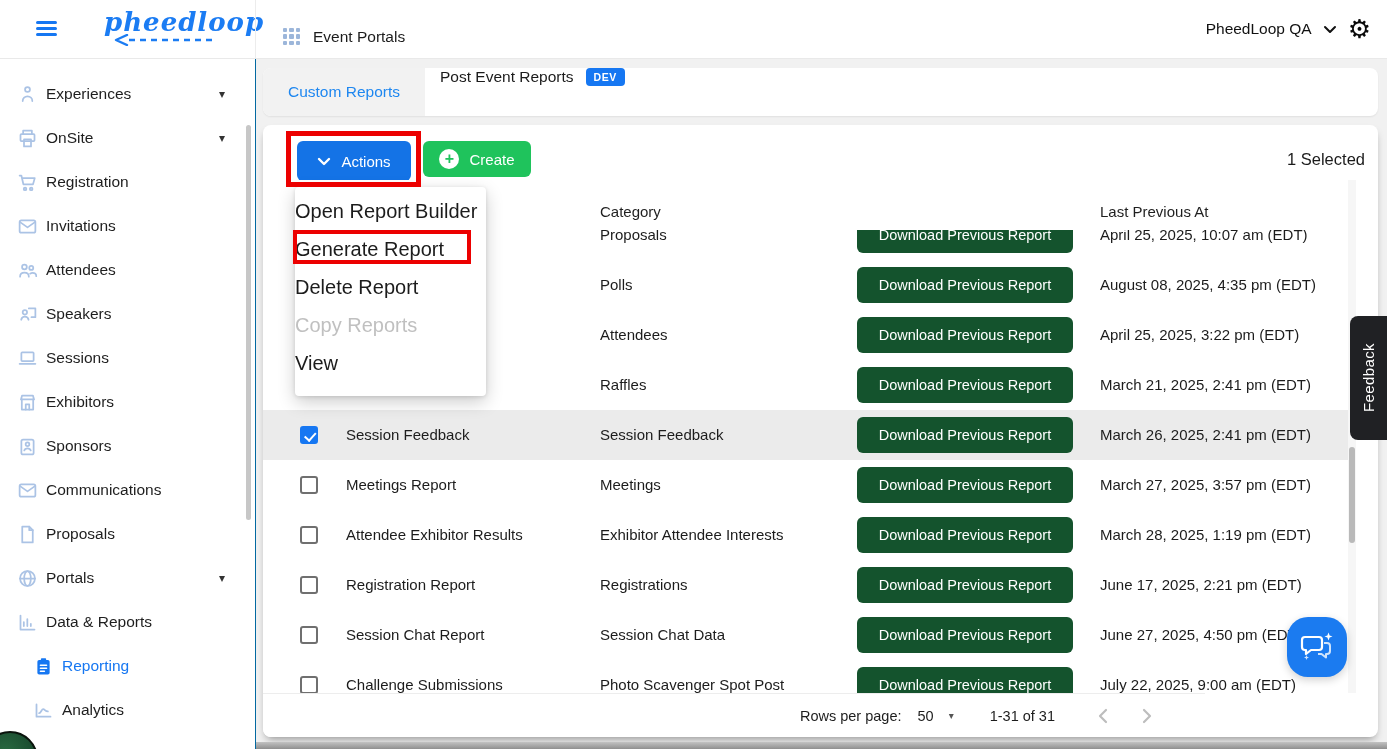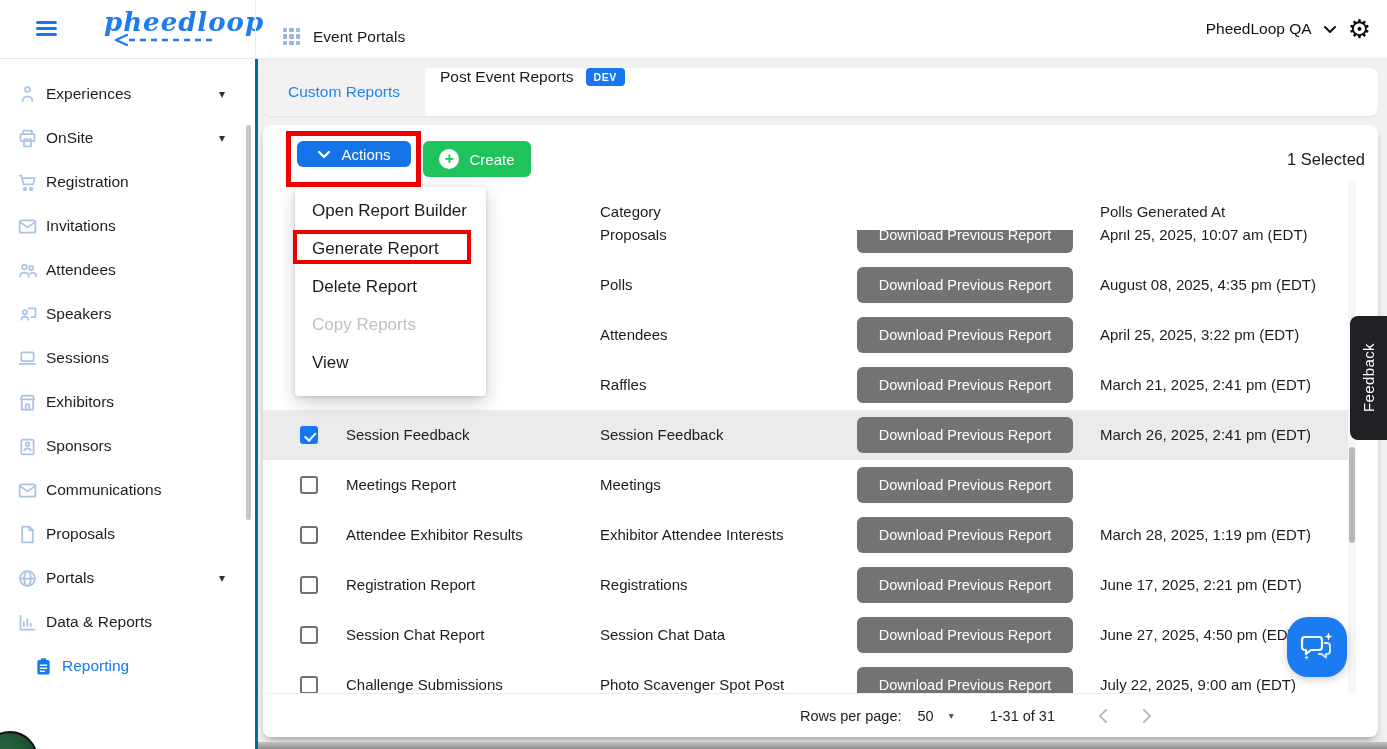--- a/index.html
+++ b/index.html
@@ -15,74 +15,74 @@
   .logo-arrow{display:block;margin-left:6px;margin-top:-3px;}
   .top-divider{left:255px;top:0;width:0;height:58px;border-left:1px solid #ececec;}
   .apptitle{left:283px;top:0;height:73px;display:flex;align-items:center;gap:13px;}
   .grid9{width:17px;height:17px;display:grid;grid-template-columns:repeat(3,1fr);grid-template-rows:repeat(3,1fr);gap:2px;}
   .grid9 i{background:#9cb6da;border-radius:1px;}
   .apptitle .t{font-size:15.5px;color:#1c1c1c;}
   .account{right:16px;top:0;height:58px;display:flex;align-items:center;gap:11px;}
   .account .t{font-size:15.5px;color:#111;}
   .gear{font-family:"DejaVu Sans",sans-serif;font-size:26px;color:#0a0a0a;line-height:58px;cursor:pointer;}
   
-  .sidebar{left:0;top:58px;width:255px;height:691px;background:#fff;border-right:3px solid #0369a1;z-index:40;}
+  .sidebar{left:0;top:58px;width:255px;height:691px;background:#fff;border-right:1px solid #0369a1;z-index:40;}
   .side-list{padding-top:14px;}
   .side-item{height:44px;display:flex;align-items:center;padding-left:15px;position:relative;cursor:pointer;}
   .side-item .icon{width:24px;height:24px;color:#abc3e5;display:flex;align-items:center;justify-content:center;flex:0 0 24px;}
   .side-item .label{margin-left:7px;font-size:15.5px;color:#1e1e1e;}
   .side-item .chev{position:absolute;right:30px;color:#333;font-size:12px;}
   .side-item.indent{padding-left:31px;}
   .side-item.active .label{color:#1677f2;}
   .side-item.active .icon{color:#1677f2;}
   .side-scroll{left:246px;top:125px;width:5px;height:395px;background:#c7c7c7;border-radius:3px;z-index:41;}
   
   .tabbar{left:263px;top:68px;width:1115px;height:48px;background:#fff;border-radius:8px;box-shadow:0 1px 2px rgba(0,0,0,.07);display:flex;z-index:5;}
   .tab-active{width:162px;height:48px;background:#f2f2f2;border-radius:8px 0 0 8px;display:flex;align-items:center;justify-content:center;
               color:#1e87f0;font-size:15.5px;cursor:pointer;}
   .tab-plain{display:flex;align-items:flex-start;padding-left:15px;font-size:15.5px;color:#1b1b1b;cursor:pointer;}
   .dev-badge{margin-left:12px;background:#1677f2;color:#fff;font-size:10.5px;font-weight:bold;letter-spacing:.6px;
              padding:3px 8px;border-radius:4px;}
   
   .card{left:263px;top:125px;width:1115px;height:612px;background:#fff;border-radius:8px;overflow:hidden;z-index:5;
         box-shadow:0 5px 9px -3px rgba(0,0,0,.4);}
   .btn{border:none;border-radius:6px;color:#fff;font-size:15px;font-family:inherit;display:flex;align-items:center;justify-content:center;gap:10px;cursor:pointer;}
-  .btn-actions{position:absolute;left:34px;top:16px;width:114px;height:26px;background:#1473e6;}
+  .btn-actions{position:absolute;left:34px;top:16px;width:114px;height:40px;background:#1473e6;}
   .btn-create{position:absolute;left:160px;top:16px;width:108px;height:36px;background:#1fc35c;}
   .plus-circle{width:20px;height:20px;background:#fff;border-radius:50%;color:#1fc35c;font-weight:bold;font-size:16px;
                display:flex;align-items:center;justify-content:center;line-height:1;}
   .selected-count{position:absolute;right:13px;top:16px;height:36px;line-height:36px;font-size:16.5px;color:#1b1b1b;}
   
   .thead{position:absolute;left:0;top:55px;width:1085px;height:50px;background:#fff;z-index:3;}
   .thead .h{position:absolute;top:14px;height:36px;line-height:36px;font-size:15px;color:#1f1f1f;}
   .h-cat{left:337px;} .h-date{left:837px;}
   .rows-viewport{position:absolute;left:0;top:55px;width:1085px;height:513px;overflow:hidden;z-index:1;}
   .rows{margin-top:30px;}
   .trow{position:relative;height:50px;width:1085px;}
   .trow.highlight{background:#ebebeb;}
   .cb{position:absolute;left:37px;top:16px;width:18px;height:18px;border:2px solid #6f6f6f;border-radius:3px;box-sizing:border-box;cursor:pointer;}
   .cb.checked{background:#1677f2;border-color:#1677f2;}
   .cb.checked::after{content:'';position:absolute;left:5px;top:1.8px;width:4.5px;height:8.5px;border:solid #fff;border-width:0 2.3px 2.3px 0;transform:rotate(42deg);}
   .c-name{position:absolute;left:83px;top:0;line-height:50px;font-size:15px;color:#1c1c1c;white-space:nowrap;}
   .c-cat{position:absolute;left:337px;top:0;line-height:50px;font-size:15px;color:#1c1c1c;white-space:nowrap;}
-  .dl-btn{position:absolute;left:594px;top:7px;width:216px;height:36px;background:#737373;color:#fff;border:none;border-radius:6px;
+  .dl-btn{position:absolute;left:594px;top:7px;width:216px;height:36px;background:#14532d;color:#fff;border:none;border-radius:6px;
           font-size:14.5px;font-family:inherit;cursor:pointer;}
   .c-date{position:absolute;left:837px;top:0;line-height:50px;font-size:15px;color:#1c1c1c;white-space:nowrap;}
   .vtrack{position:absolute;left:1085px;top:55px;width:8px;height:513px;background:#f6f6f6;z-index:2;}
   .vthumb{position:absolute;left:1px;top:267px;width:6px;height:96px;background:#b9b9b9;border-radius:3px;cursor:pointer;}
   .tfoot{position:absolute;left:0;top:568px;width:942px;height:44px;background:#fff;border-top:1px solid #ededed;z-index:4;
          display:flex;align-items:center;justify-content:flex-end;box-sizing:border-box;padding-right:46px;font-size:14.5px;color:#1d1d1d;}
   .tfoot .gap16{margin-left:16px;} .tfoot .gap36{margin-left:36px;} .tfoot .gap20{margin-left:20px;}
   .rpp-value{display:flex;align-items:center;gap:15px;cursor:pointer;}
   .rpp-value .caret{font-size:10px;color:#555;}
   .pg-chev{width:24px;height:24px;display:flex;align-items:center;justify-content:center;cursor:pointer;}
   
   .menu{left:295px;top:187px;width:191px;background:#fff;border-radius:4px;z-index:40;padding:5px 0 14px 0;
         box-shadow:0 6px 18px rgba(0,0,0,.2),0 1px 4px rgba(0,0,0,.12);}
-  .menu-item{height:38px;line-height:38px;padding-left:17px;font-size:17px;color:#1c1c1c;cursor:pointer;white-space:nowrap;}
+  .menu-item{height:38px;line-height:38px;font-size:20px;color:#1c1c1c;cursor:pointer;white-space:nowrap;}
   .menu-item.disabled{color:#c0c0c0;}
   
   .redbox{border:5px solid #ec0000;box-sizing:border-box;z-index:45;pointer-events:none;background:transparent;}
   .redbox1{left:286px;top:131px;width:135px;height:56px;}
   .redbox2{left:293px;top:230px;width:178px;height:34px;border-width:4px;}
   
   .feedback{left:1350px;top:316px;width:37px;height:124px;background:#202124;border-radius:8px 0 0 8px;z-index:60;cursor:pointer;
             display:flex;align-items:center;justify-content:center;}
   .feedback .v{writing-mode:vertical-rl;transform:rotate(180deg);color:#fff;font-size:15px;letter-spacing:.4px;}
   
@@ -278,20 +278,30 @@
     <span class="icon">
           <svg width="21" height="21" viewBox="0 0 24 24">
             <rect x="5" y="4.5" width="14" height="16.5" rx="2" fill="currentColor"></rect>
             <rect x="9" y="2.5" width="6" height="3.5" rx="1" fill="currentColor"></rect>
             <path d="M8.5 10.5h7M8.5 14h7M8.5 17.5h4.5" stroke="#fff" stroke-width="1.8" stroke-linecap="round"></path>
           </svg>
         </span>
     <span class="label">Reporting</span>
 
   </div>
+      <div class="side-item indent">
+    <span class="icon">
+          <svg class="stroke-ic" width="21" height="21" viewBox="0 0 24 24">
+            <path d="M4 5v14h16"></path>
+            <path d="M7 15c2.3 0 2.7-4.5 4.7-4.5 1.8 0 2.2 2.6 5.3 2.6"></path>
+          </svg>
+        </span>
+    <span class="label">Analytics</span>
+
+  </div>
     </div>
 </div>
 <div class="abs side-scroll"></div>
 
 <div class="abs tabbar">
   <div class="tab-active">Custom Reports</div>
   <div class="tab-plain">
     <span>Post Event Reports</span>
     <span class="dev-badge">DEV</span>
   </div>
@@ -305,21 +315,21 @@
     <span>Actions</span>
   </button>
   <button class="btn btn-create">
     <span class="plus-circle">+</span>
     <span>Create</span>
   </button>
   <div class="selected-count">1 Selected</div>
 
   <div class="thead">
     <span class="h h-cat">Category</span>
-    <span class="h h-date">Polls Generated At</span>
+    <span class="h h-date">Last Previous At</span>
   </div>
 
   <div class="rows-viewport">
     <div class="rows" id="rows">
         <div class="trow">
 
     <span class="c-cat">Proposals</span>
     <button class="dl-btn">Download Previous Report</button>
     <span class="c-date">April 25, 2025, 10:07 am (EDT)</span>
   </div>
@@ -346,20 +356,21 @@
     <span class="c-name">Session Feedback</span>
     <span class="c-cat">Session Feedback</span>
     <button class="dl-btn">Download Previous Report</button>
     <span class="c-date">March 26, 2025, 2:41 pm (EDT)</span>
   </div>
         <div class="trow">
     <span class="cb"></span>
     <span class="c-name">Meetings Report</span>
     <span class="c-cat">Meetings</span>
     <button class="dl-btn">Download Previous Report</button>
+    <span class="c-date">March 27, 2025, 3:57 pm (EDT)</span>
   </div>
         <div class="trow">
     <span class="cb"></span>
     <span class="c-name">Attendee Exhibitor Results</span>
     <span class="c-cat">Exhibitor Attendee Interests</span>
     <button class="dl-btn">Download Previous Report</button>
     <span class="c-date">March 28, 2025, 1:19 pm (EDT)</span>
   </div>
         <div class="trow">
     <span class="cb"></span>

